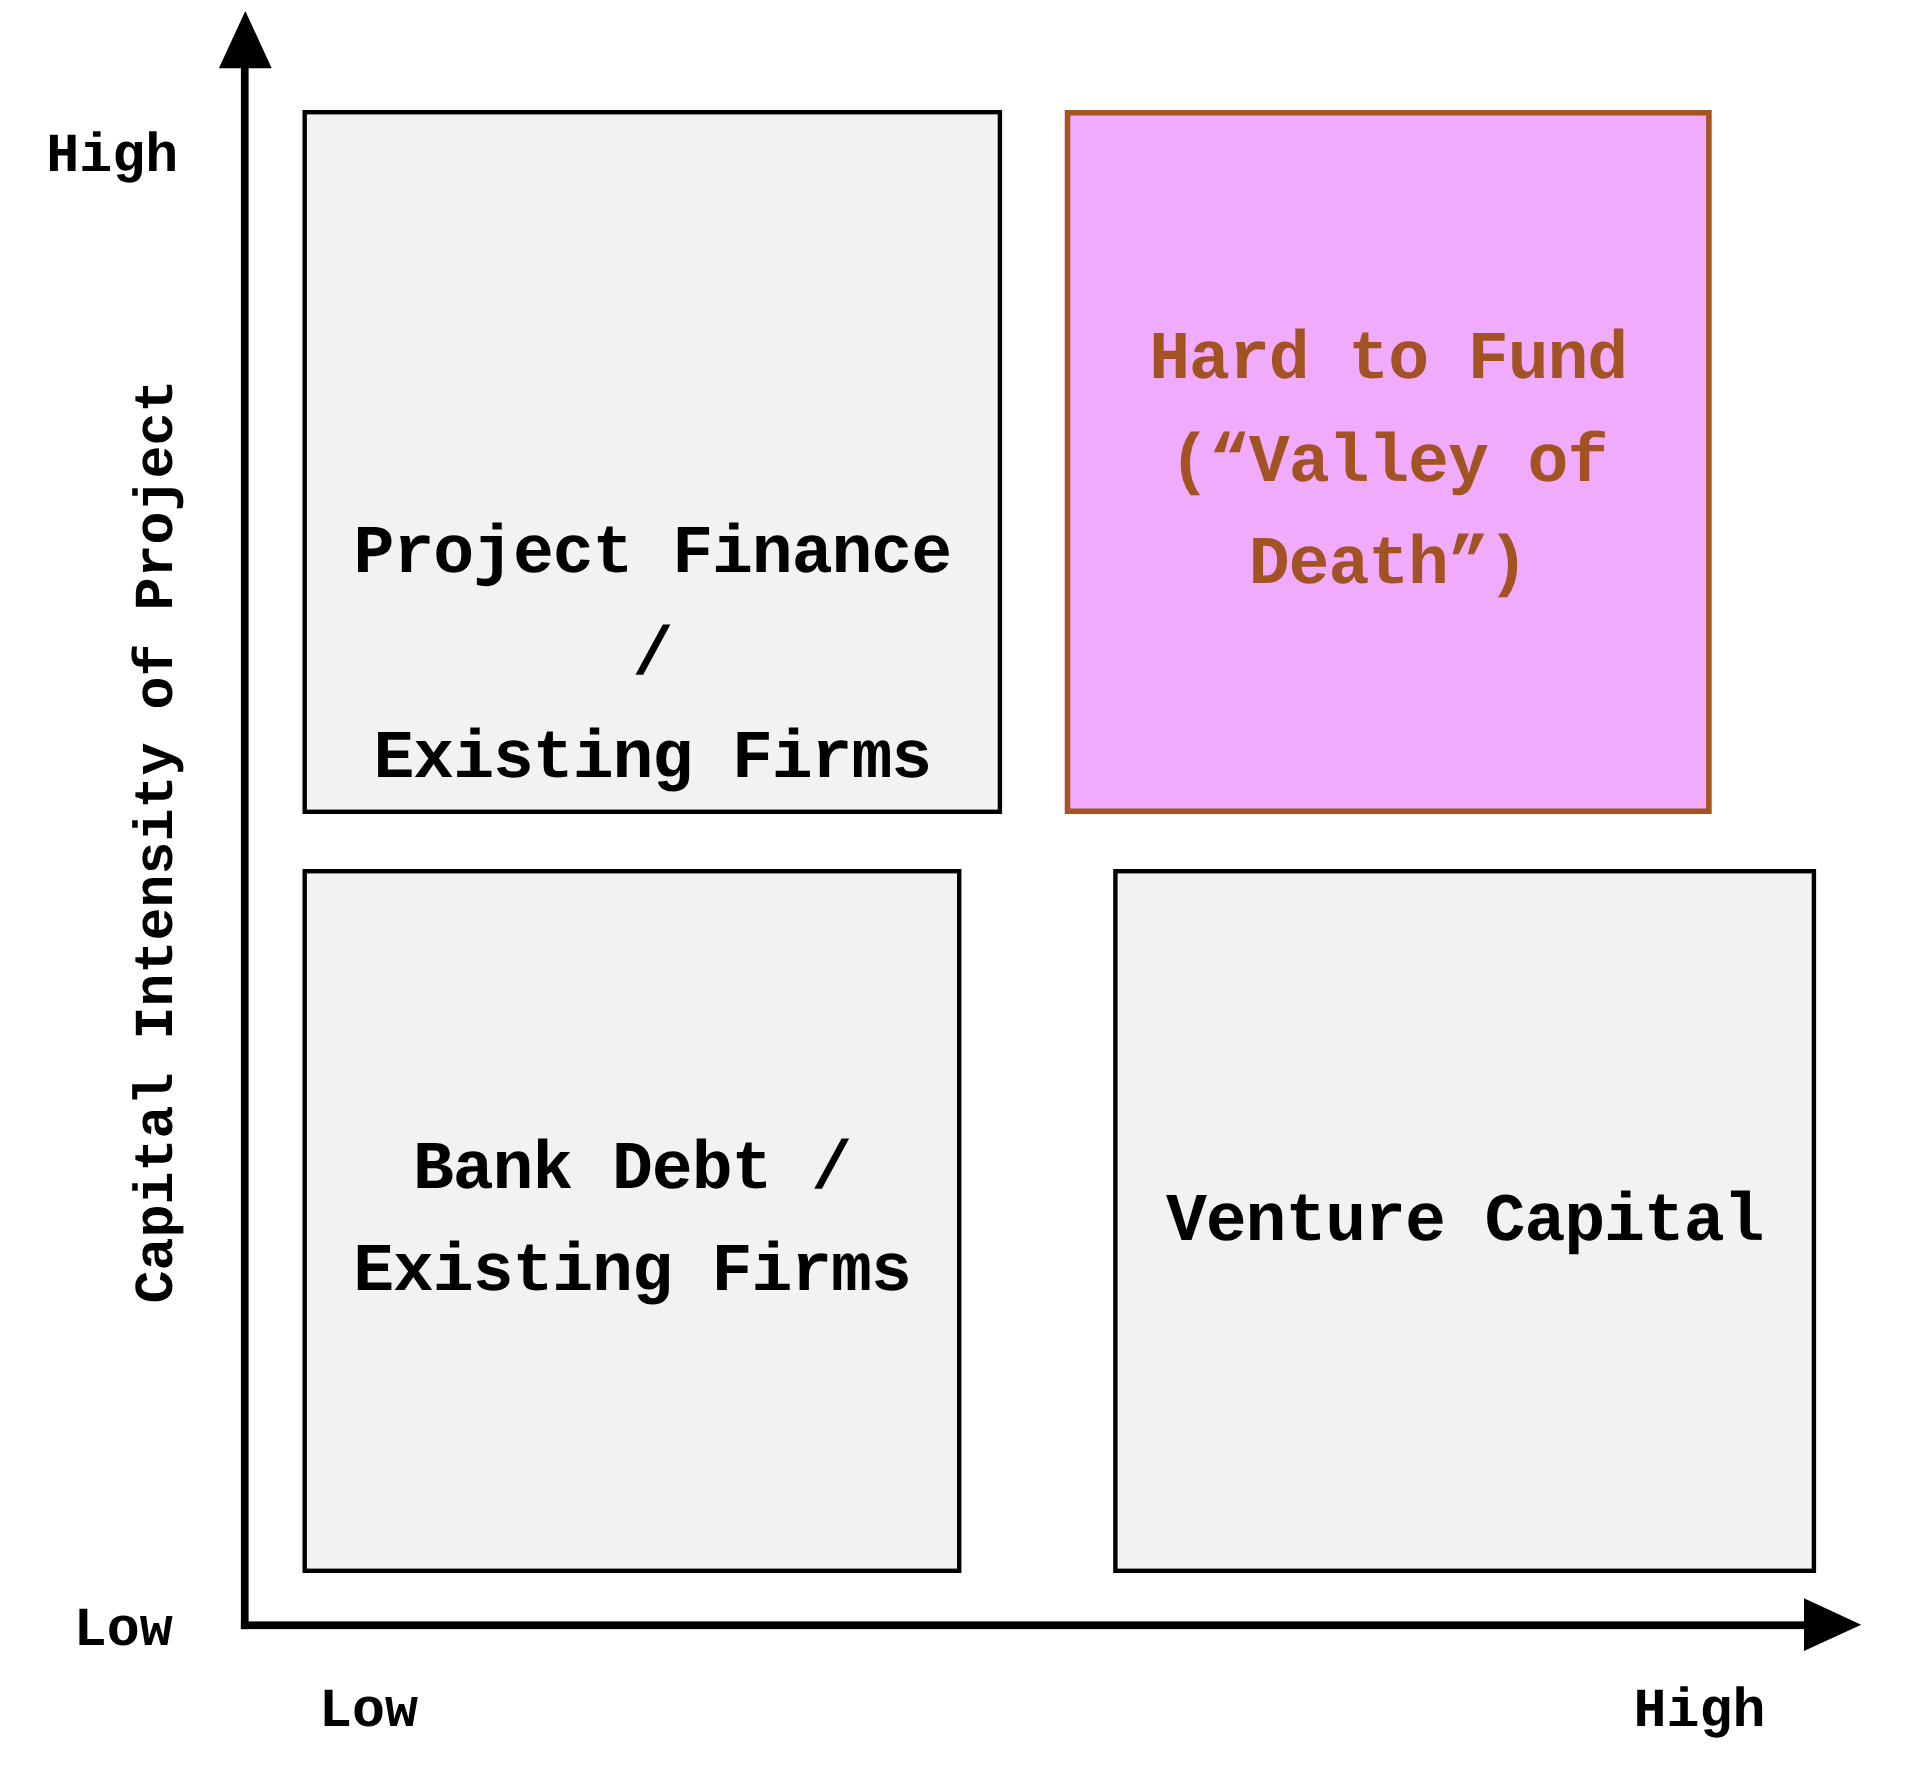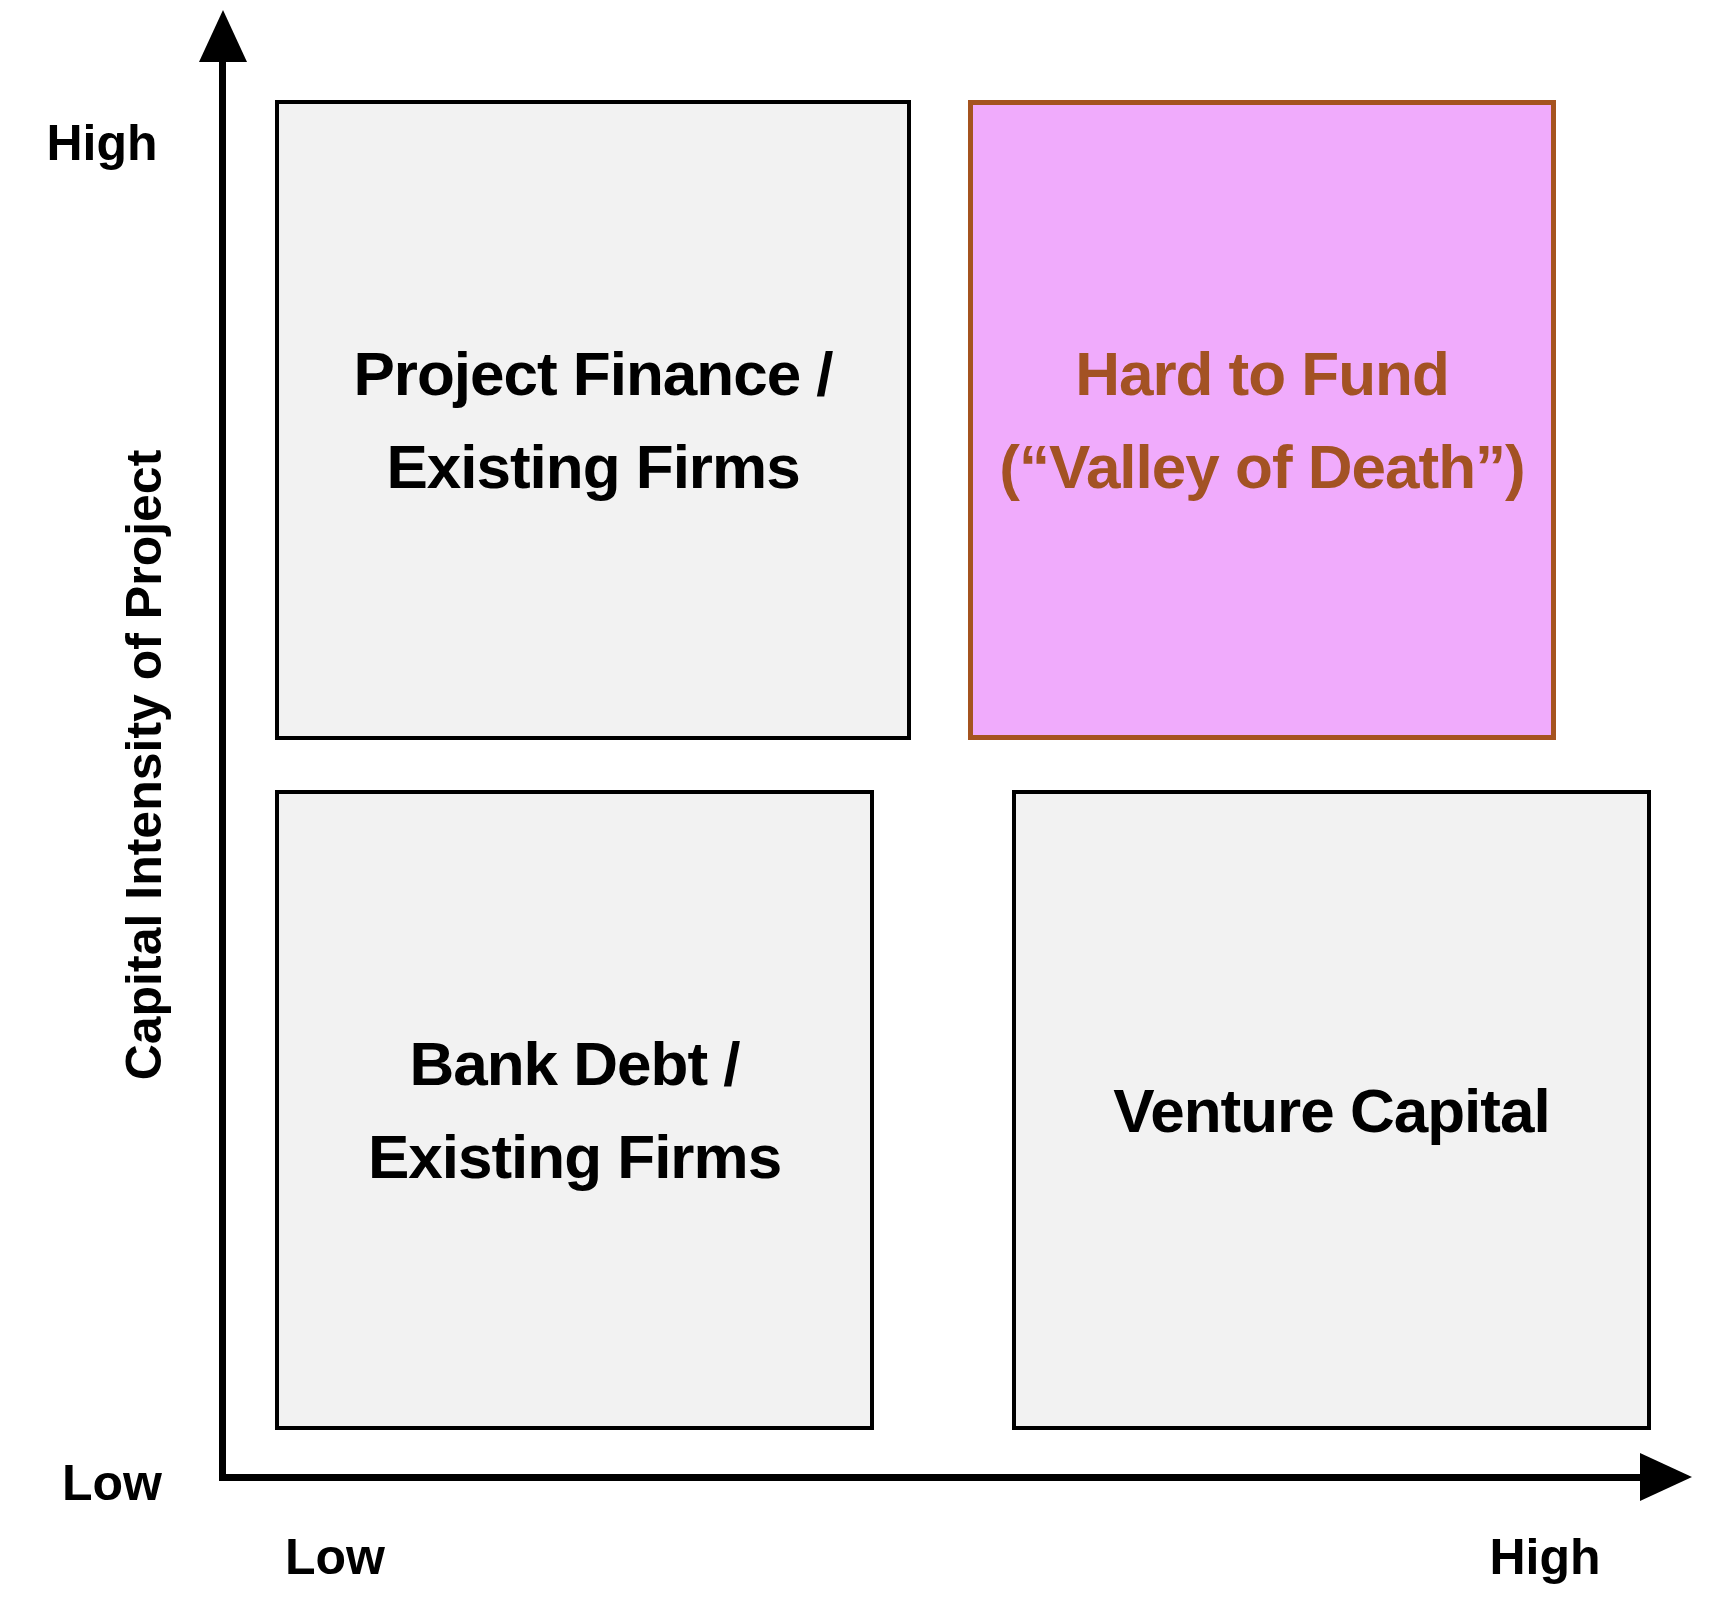--- a/index.html
+++ b/index.html
@@ -1,21 +1,21 @@
 <!DOCTYPE html>
 <html><head>
 <meta charset="utf-8">
 <style>
   html, body { margin: 0; padding: 0; background: #ffffff; }
   .canvas {
     position: relative;
     width: 1734px;
     height: 1620px;
     background: #ffffff;
-    font-family: Liberation Sans, sans-serif;
+    font-family: Liberation Mono, monospace;
     overflow: hidden;
   }
 
   
   .y-axis-line {
     position: absolute;
     left: 219px; top: 52px;
     width: 7px; height: 1429px;
     background: #000000;
   }
@@ -55,21 +55,21 @@
   }
   .quad-label {
     font-weight: bold;
     font-size: 62px;
     line-height: 1.5;
     letter-spacing: -1px;
     color: #000000;
     white-space: pre-line;
     padding: 0 10px;
   }
-  .q-tl { left: 275px; top: 100px;  width: 636px; height: 640px; }
+  .q-tl { left: 275px; top: 100px;  width: 636px; height: 640px; align-items: flex-end; }
   .q-tr { left: 968px; top: 100px;  width: 588px; height: 640px;
           background: #f0abfc; border: 5px solid #A5531F; }
   .q-bl { left: 275px; top: 790px;  width: 599px; height: 640px; }
   .q-br { left: 968px; top: 790px;  width: 639px; height: 640px; margin-left: 44px; }
   .q-tr .quad-label { color: #A35224; }
 
   
   .axis-label {
     position: absolute;
     font-weight: bold;

